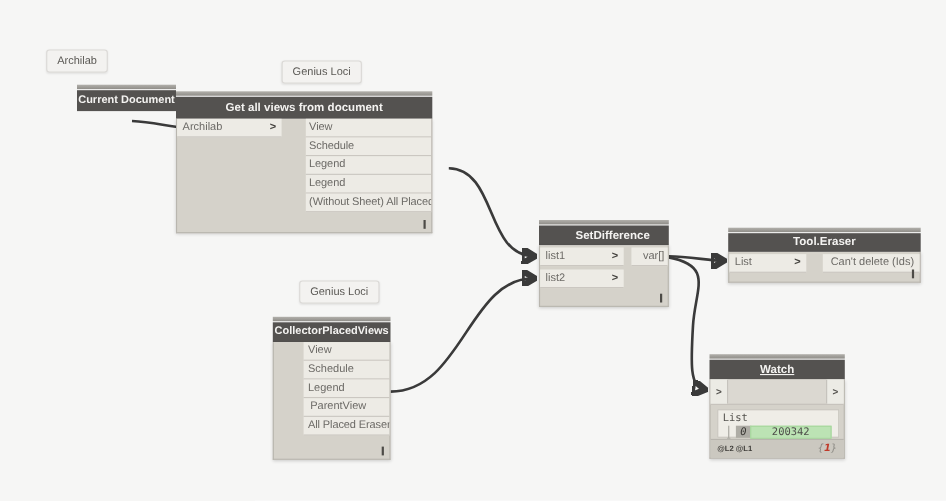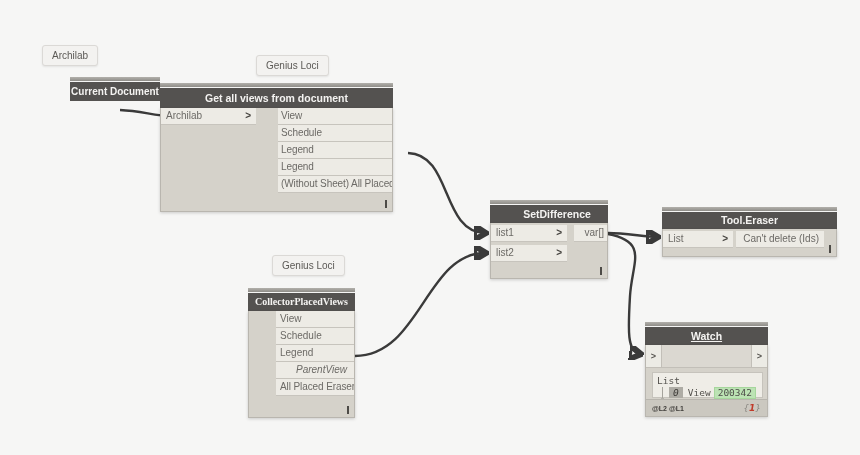--- a/index.html
+++ b/index.html
@@ -37,21 +37,21 @@
   .wport.r{right:0;border-left:1px solid #c2bfb8;}
   .wcontent{position:absolute;left:6px;right:4px;top:27px;height:26px;background:#efede7;
             border:1px solid #c6c3bc;font-family:"DejaVu Sans Mono",monospace;
             font-size:9.5px;color:#54524e;padding:2px 4px;box-sizing:border-box;}
   .wtree{position:absolute;left:9px;top:14px;height:12px;border-left:1px solid #a5a39c;}
   .wdot{position:absolute;left:8px;bottom:-4px;width:3px;height:3px;background:#b3b1aa;}
   .wrow{position:relative;margin-top:1px;padding-left:12px;}
   .idx{display:inline-block;background:#aeaca5;color:#3a3834;font-style:italic;
        padding:0 4px;margin-right:5px;line-height:11px;}
   .val{position:absolute;right:2px;top:0;background:#bce3b4;border:1px solid #a6d69c;
-       color:#4e4e4a;padding:0 3px;line-height:10px;}
+       color:#4e4e4a;padding:0 19px;line-height:10px;}
   .wfooter{position:absolute;left:0;right:0;bottom:0;height:16px;background:#cbc8c0;
            border-top:1px solid #b8b5ae;display:flex;align-items:center;
            justify-content:space-between;padding:0 6px;}
   .lvl{font-size:7px;font-weight:bold;color:#3f3d39;}
   .cnt{font-size:9px;font-style:italic;color:#8b8983;font-family:"DejaVu Sans",sans-serif;}
   .cnt b{color:#c03a2a;}
 </style>
 </head>
 <body>
 
@@ -93,27 +93,27 @@
         <div class="chip" style="padding:0 3px;letter-spacing:-0.1px;">Legend</div>
         <div class="chip" style="padding:0 3px;letter-spacing:-0.1px;">Legend</div>
         <div class="chip" style="padding:0 3px;letter-spacing:-0.1px;">(Without Sheet) All Placed</div>
       </div>
       <div class="pv"></div>
     </div>
   </div>
 
   <div class="node" style="left:248px;top:288px;width:107px;">
     <div class="stack"></div>
-    <div class="hdr" style="height:18px;line-height:18px;font-size:10px;font-family:Liberation Serif, serif;">CollectorPlacedViews</div>
+    <div class="hdr" style="height:18px;line-height:18px;font-size:10px;">CollectorPlacedViews</div>
     <div class="body" style="height:107px;">
       <div class="col" style="right:0;width:78px;">
         <div class="chip" style="padding:0 4px;">View</div>
         <div class="chip" style="padding:0 4px;">Schedule</div>
         <div class="chip" style="padding:0 4px;">Legend</div>
-        <div class="chip" style="padding:0 20px;font-style:italic;">ParentView</div>
+        <div class="chip" style="padding:0 6px;">ParentView</div>
         <div class="chip" style="padding:0 4px;letter-spacing:-0.1px;">All Placed Eraser</div>
       </div>
       <div class="pv"></div>
     </div>
   </div>
 
   <div class="node" style="left:490px;top:200px;width:118px;">
     <div class="stack"></div>
     <div class="hdr" style="height:18px;line-height:18px;padding-left:16px;">SetDifference</div>
     <div class="body" style="height:56px;">
@@ -131,21 +131,21 @@
   </div>
 
   <div class="node" style="left:662px;top:207px;width:175px;">
     <div class="stack"></div>
     <div class="hdr" style="height:17px;line-height:17px;">Tool.Eraser</div>
     <div class="body" style="height:28px;">
       <div class="chip" style="position:absolute;left:0;top:2px;width:70px;">
         <span>List</span>
         <span class="chev">&gt;</span>
       </div>
-      <div class="chip right" style="position:absolute;right:12px;top:2px;width:88px;">Can't delete (Ids)</div>
+      <div class="chip right" style="position:absolute;right:0;top:2px;width:88px;">Can't delete (Ids)</div>
       <div class="pv"></div>
     </div>
   </div>
 
   <div class="node" style="left:645px;top:322px;width:123px;">
     <div class="stack"></div>
     <div class="hdr" style="height:18px;line-height:18px;text-decoration:underline;">Watch</div>
     <div class="body" style="height:72px;">
       <div class="wportrow">
         <div class="wport l">&gt;</div>

